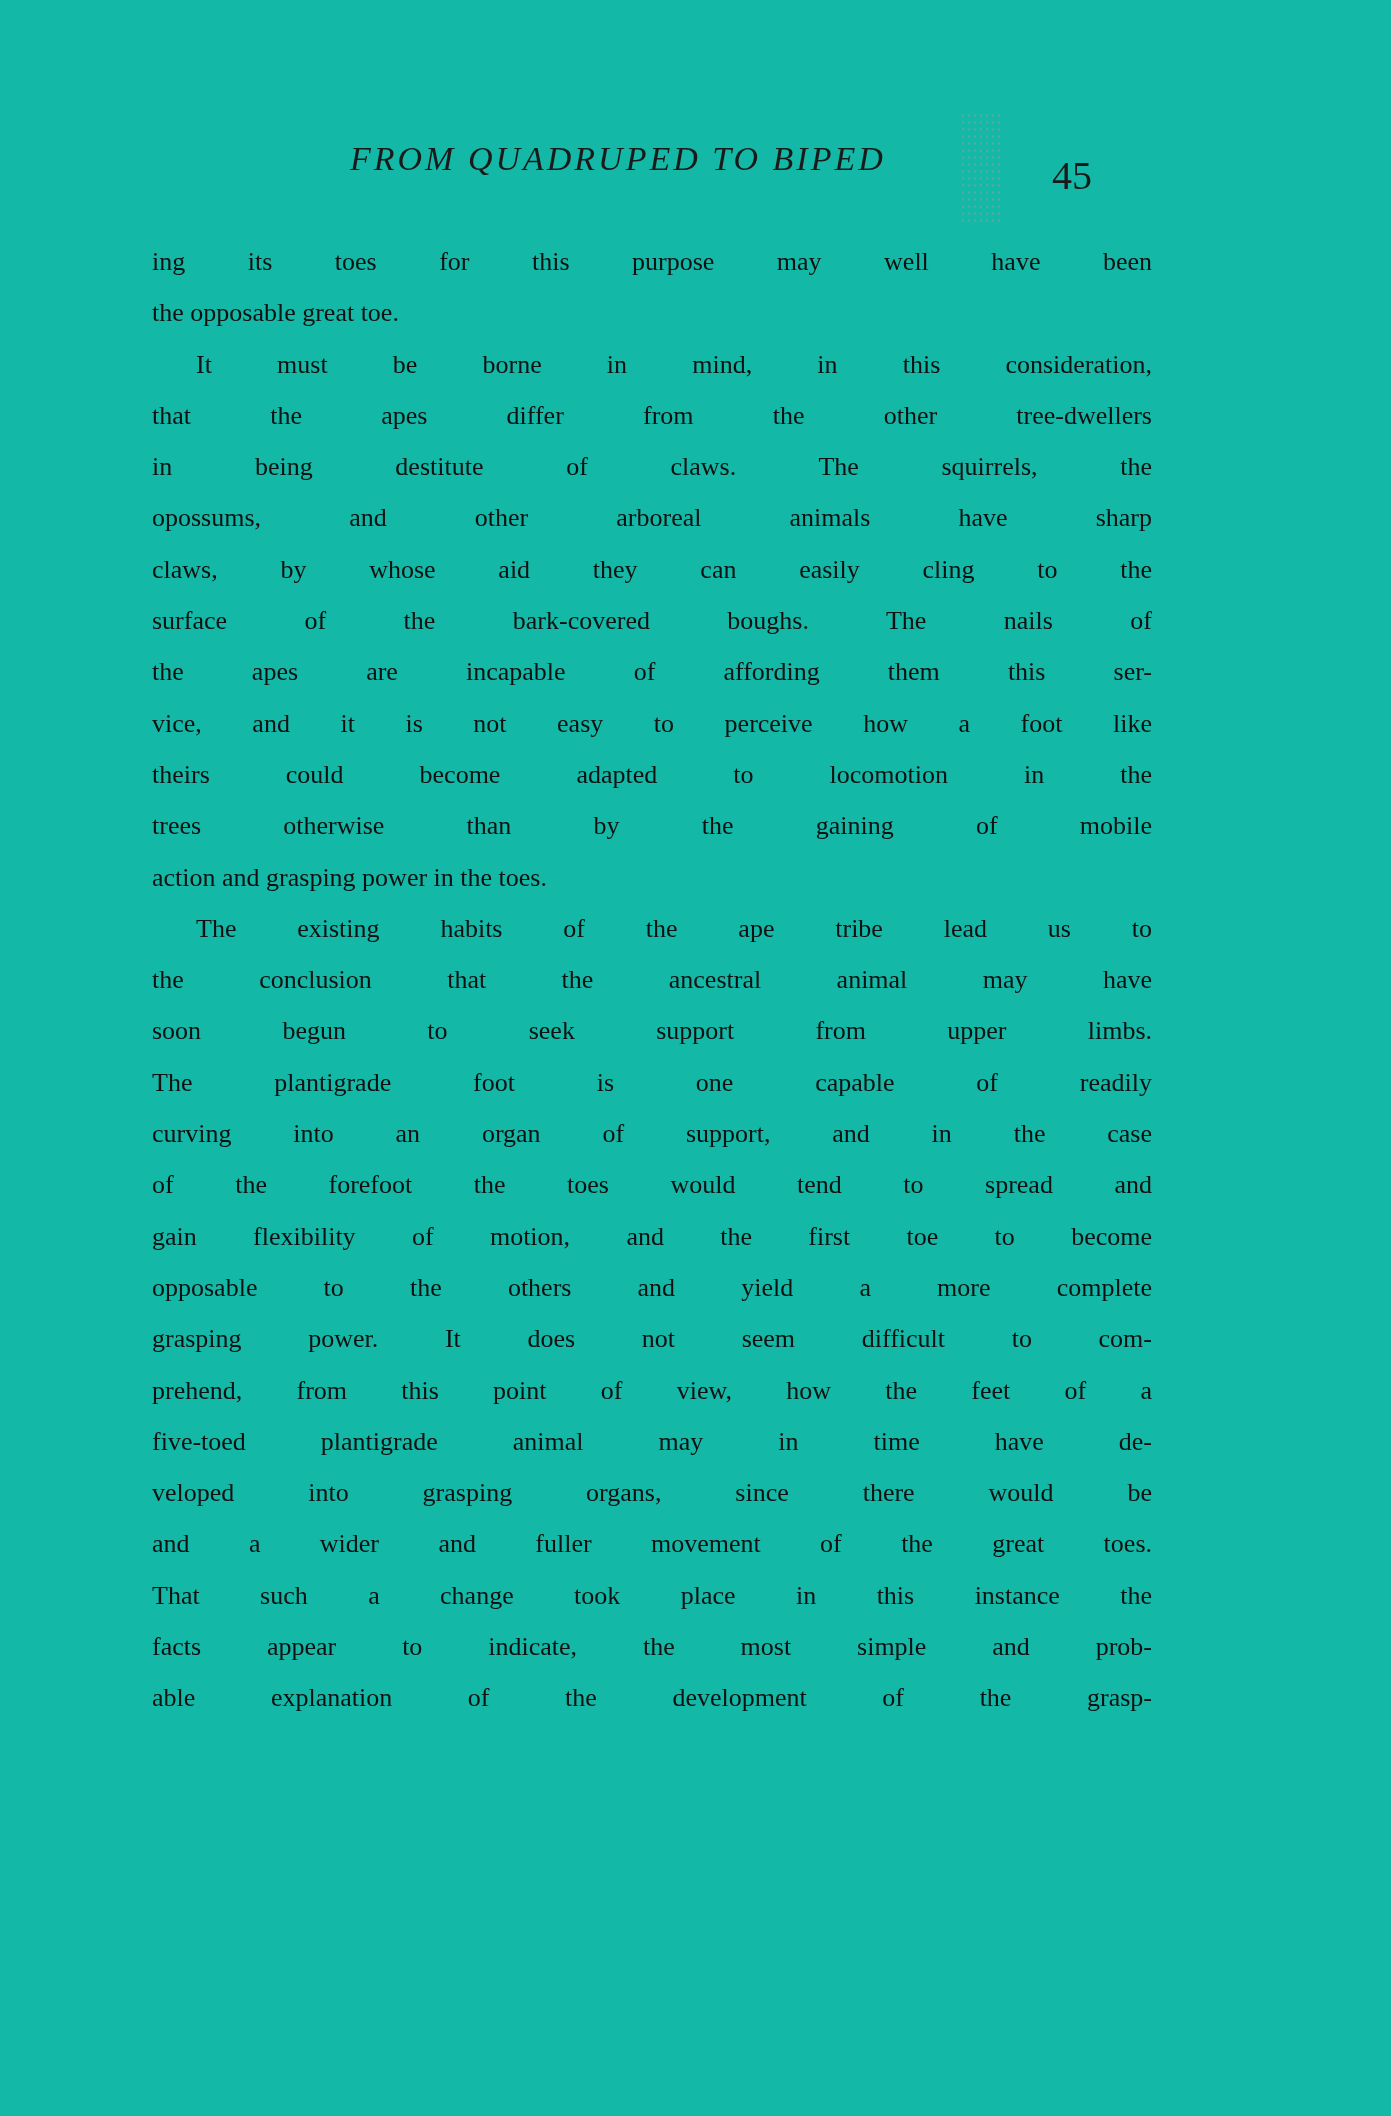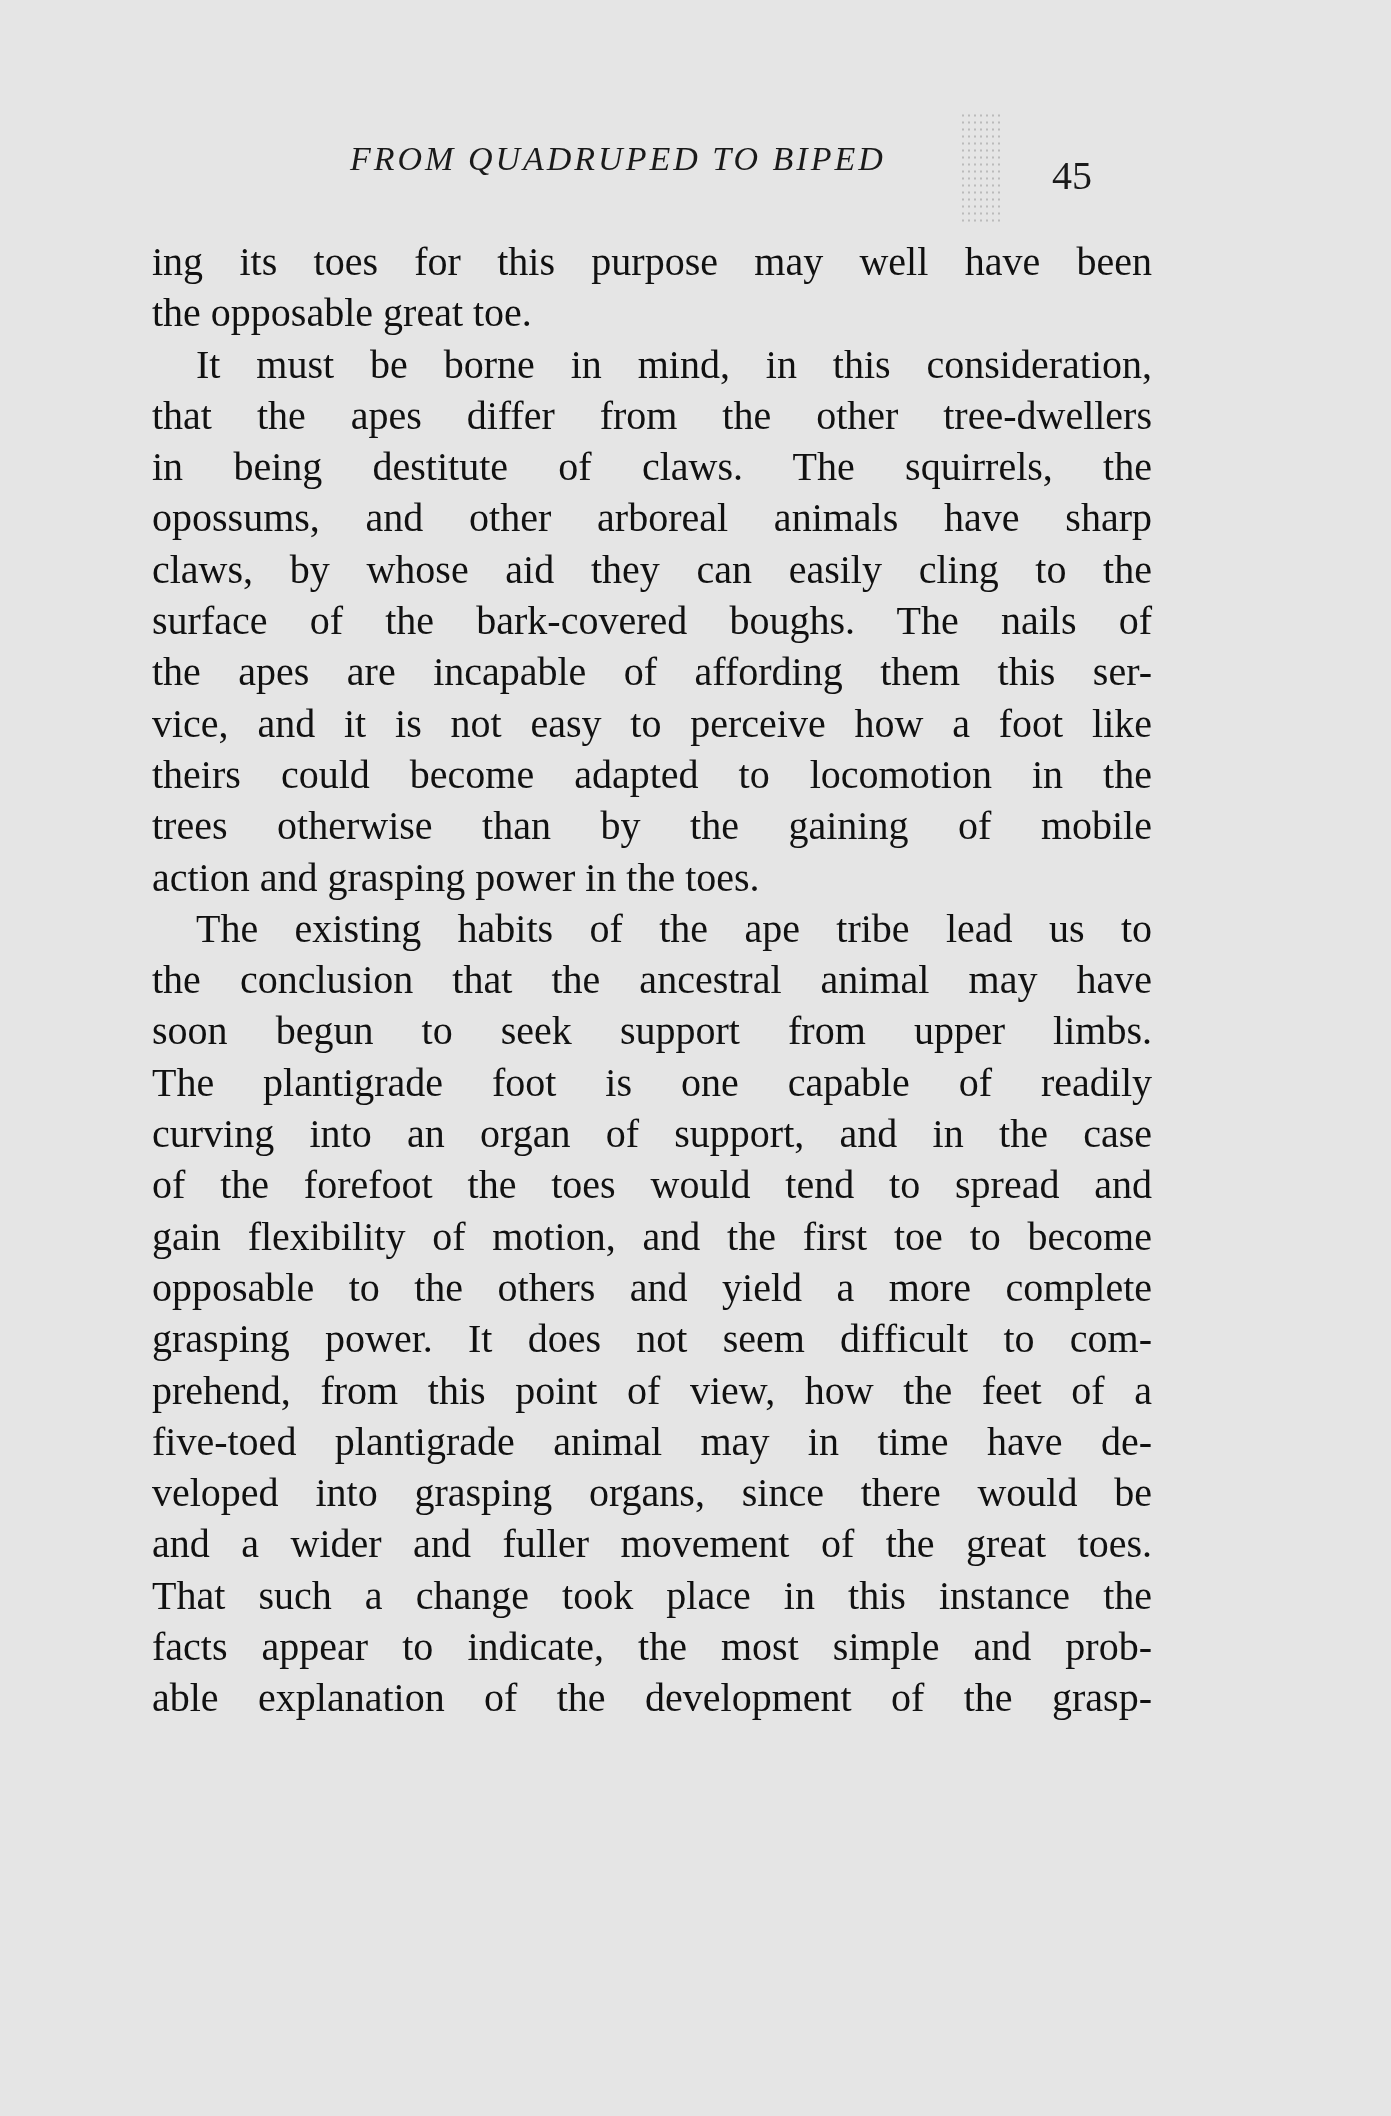--- a/index.html
+++ b/index.html
@@ -1,34 +1,34 @@
 <!DOCTYPE html>
 <html><head>
 <meta charset="utf-8">
 <style>
   html, body { margin: 0; padding: 0; background: #ffffff; }
   body { width: 1391px; height: 2116px; position: relative; overflow: hidden; }
-  .page { position: absolute; left: 0; top: 0; width: 1391px; height: 2116px; background: #e5e5e5; color: #111; }
+  .page { position: absolute; left: 0; top: 0; width: 1391px; height: 2116px; background: #14b8a6; color: #111; }
   .running-head {
     position: absolute; top: 140px; left: 350px;
     font-family: "Liberation Serif", serif; font-style: italic;
     font-size: 34px; letter-spacing: 3px; color: #1a1a1a;
   }
   .page-number {
     position: absolute; top: 136px; left: 1052px;
     font-family: "Liberation Serif", serif; font-size: 40px; color: #1a1a1a; margin-top: 16px;
   }
   .specks {
     position: absolute; top: 112px; left: 960px; width: 40px; height: 110px;
     background-image: radial-gradient(#999 0.8px, transparent 1.2px);
     background-size: 6px 7px; opacity: 0.55;
   }
   .body-text {
     position: absolute; top: 236px; left: 152px; width: 1000px;
-    font-family: "Liberation Serif", serif; font-size: 40px; color: #111;
+    font-family: "Liberation Serif", serif; font-size: 26px; color: #111;
   }
   .line {
     height: 51.3px; line-height: 51.3px; white-space: nowrap;
     text-align: justify; text-align-last: justify;
   }
   .line.last { text-align-last: left; }
   .line.indent { padding-left: 44px; }
 </style>
 </head>
 <body>

